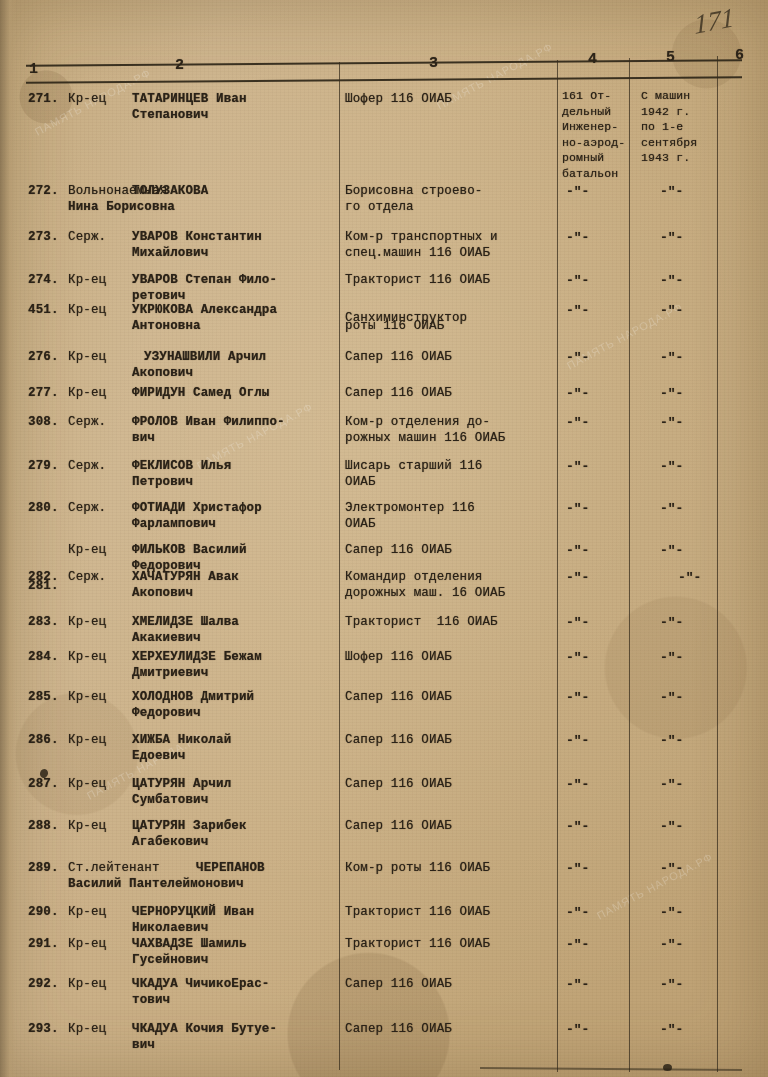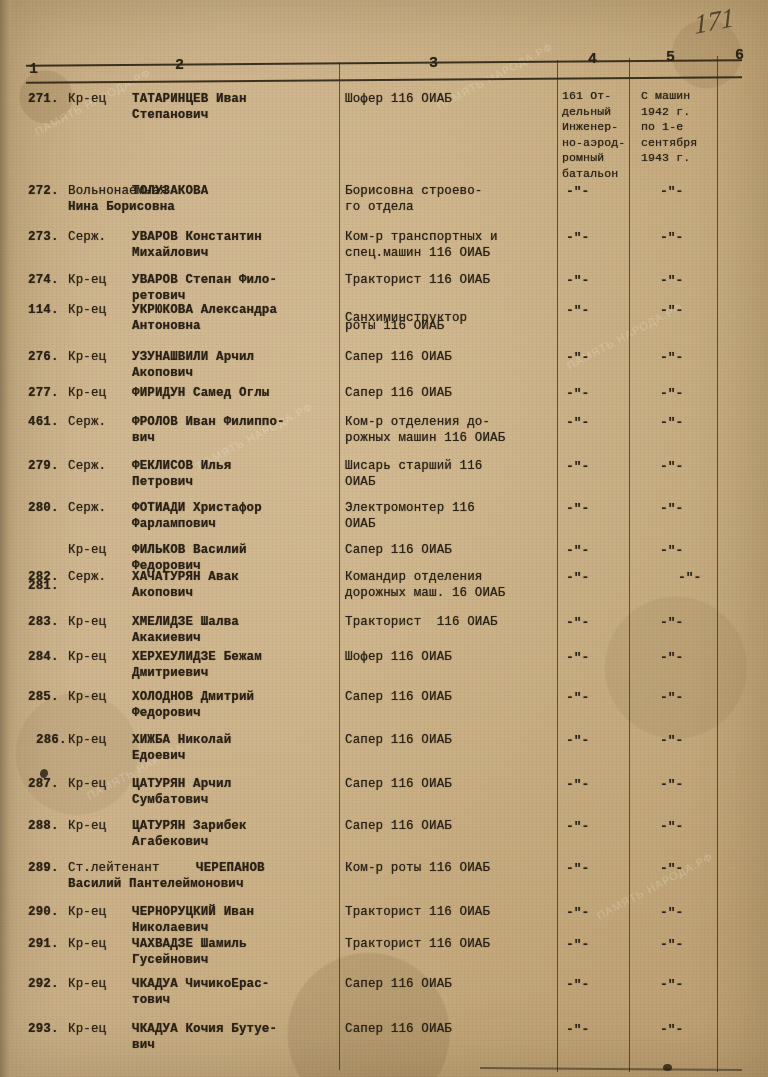--- a/index.html
+++ b/index.html
@@ -157,42 +157,42 @@
       <div class="tw" style="left: 345px; top: 245.5px;">спец.машин 116 ОИАБ</div>
       <div class="ditto" style="left: 566px; top: 230px;">-"-</div>
       <div class="ditto" style="left: 660px; top: 230px;">-"-</div>
       <div class="tw bold" style="left: 28px; top: 273px;">274.</div>
       <div class="tw" style="left: 68px; top: 273px;">Кр-ец</div>
       <div class="tw bold" style="left: 132px; top: 273px;">УВАРОВ Степан Фило-</div>
       <div class="tw bold" style="left: 132px; top: 288.5px;">ретович</div>
       <div class="tw" style="left: 345px; top: 273px;">Тракторист 116 ОИАБ</div>
       <div class="ditto" style="left: 566px; top: 273px;">-"-</div>
       <div class="ditto" style="left: 660px; top: 273px;">-"-</div>
-      <div class="tw bold" style="left: 28px; top: 303px;">114.</div>
+      <div class="tw bold" style="left: 28px; top: 303px;">451.</div>
       <div class="tw" style="left: 68px; top: 303px;">Кр-ец</div>
       <div class="tw bold" style="left: 132px; top: 303px;">УКРЮКОВА Александра</div>
       <div class="tw bold" style="left: 132px; top: 318.5px;">Антоновна</div>
       <div class="tw" style="left: 345px; top: 303px; margin-top: 8px;">Санхиминструктор</div>
       <div class="tw" style="left: 345px; top: 318.5px;">роты 116 ОИАБ</div>
       <div class="ditto" style="left: 566px; top: 303px;">-"-</div>
       <div class="ditto" style="left: 660px; top: 303px;">-"-</div>
       <div class="tw bold" style="left: 28px; top: 350px;">276.</div>
       <div class="tw" style="left: 68px; top: 350px;">Кр-ец</div>
-      <div class="tw bold" style="left: 132px; top: 350px;">УЗУНАШВИЛИ Арчил</div>
+      <div class="tw bold" style="left: 144px; top: 350px;">УЗУНАШВИЛИ Арчил</div>
       <div class="tw bold" style="left: 132px; top: 365.5px;">Акопович</div>
       <div class="tw" style="left: 345px; top: 350px;">Сапер 116 ОИАБ</div>
       <div class="ditto" style="left: 566px; top: 350px;">-"-</div>
       <div class="ditto" style="left: 660px; top: 350px;">-"-</div>
       <div class="tw bold" style="left: 28px; top: 386px;">277.</div>
       <div class="tw" style="left: 68px; top: 386px;">Кр-ец</div>
       <div class="tw bold" style="left: 132px; top: 386px;">ФИРИДУН Самед Оглы</div>
       <div class="tw" style="left: 345px; top: 386px;">Сапер 116 ОИАБ</div>
       <div class="ditto" style="left: 566px; top: 386px;">-"-</div>
       <div class="ditto" style="left: 660px; top: 386px;">-"-</div>
-      <div class="tw bold" style="left: 28px; top: 415px;">461.</div>
+      <div class="tw bold" style="left: 28px; top: 415px;">308.</div>
       <div class="tw" style="left: 68px; top: 415px;">Серж.</div>
       <div class="tw bold" style="left: 132px; top: 415px;">ФРОЛОВ Иван Филиппо-</div>
       <div class="tw bold" style="left: 132px; top: 430.5px;">вич</div>
       <div class="tw" style="left: 345px; top: 415px;">Ком-р отделения до-</div>
       <div class="tw" style="left: 345px; top: 430.5px;">рожных машин 116 ОИАБ</div>
       <div class="ditto" style="left: 566px; top: 415px;">-"-</div>
       <div class="ditto" style="left: 660px; top: 415px;">-"-</div>
       <div class="tw bold" style="left: 28px; top: 459px;">279.</div>
       <div class="tw" style="left: 68px; top: 459px;">Серж.</div>
       <div class="tw bold" style="left: 132px; top: 459px;">ФЕКЛИСОВ Илья</div>
@@ -238,21 +238,21 @@
       <div class="tw" style="left: 345px; top: 650px;">Шофер 116 ОИАБ</div>
       <div class="ditto" style="left: 566px; top: 650px;">-"-</div>
       <div class="ditto" style="left: 660px; top: 650px;">-"-</div>
       <div class="tw bold" style="left: 28px; top: 690px;">285.</div>
       <div class="tw" style="left: 68px; top: 690px;">Кр-ец</div>
       <div class="tw bold" style="left: 132px; top: 690px;">ХОЛОДНОВ Дмитрий</div>
       <div class="tw bold" style="left: 132px; top: 705.5px;">Федорович</div>
       <div class="tw" style="left: 345px; top: 690px;">Сапер 116 ОИАБ</div>
       <div class="ditto" style="left: 566px; top: 690px;">-"-</div>
       <div class="ditto" style="left: 660px; top: 690px;">-"-</div>
-      <div class="tw bold" style="left: 28px; top: 733px; margin-left: 8px;">286.</div>
+      <div class="tw bold" style="left: 28px; top: 733px;">286.</div>
       <div class="tw" style="left: 68px; top: 733px;">Кр-ец</div>
       <div class="tw bold" style="left: 132px; top: 733px;">ХИЖБА Николай</div>
       <div class="tw bold" style="left: 132px; top: 748.5px;">Едоевич</div>
       <div class="tw" style="left: 345px; top: 733px;">Сапер 116 ОИАБ</div>
       <div class="ditto" style="left: 566px; top: 733px;">-"-</div>
       <div class="ditto" style="left: 660px; top: 733px;">-"-</div>
       <div class="tw bold" style="left: 28px; top: 777px;">287.</div>
       <div class="tw" style="left: 68px; top: 777px;">Кр-ец</div>
       <div class="tw bold" style="left: 132px; top: 777px;">ЦАТУРЯН Арчил</div>
       <div class="tw bold" style="left: 132px; top: 792.5px;">Сумбатович</div>

